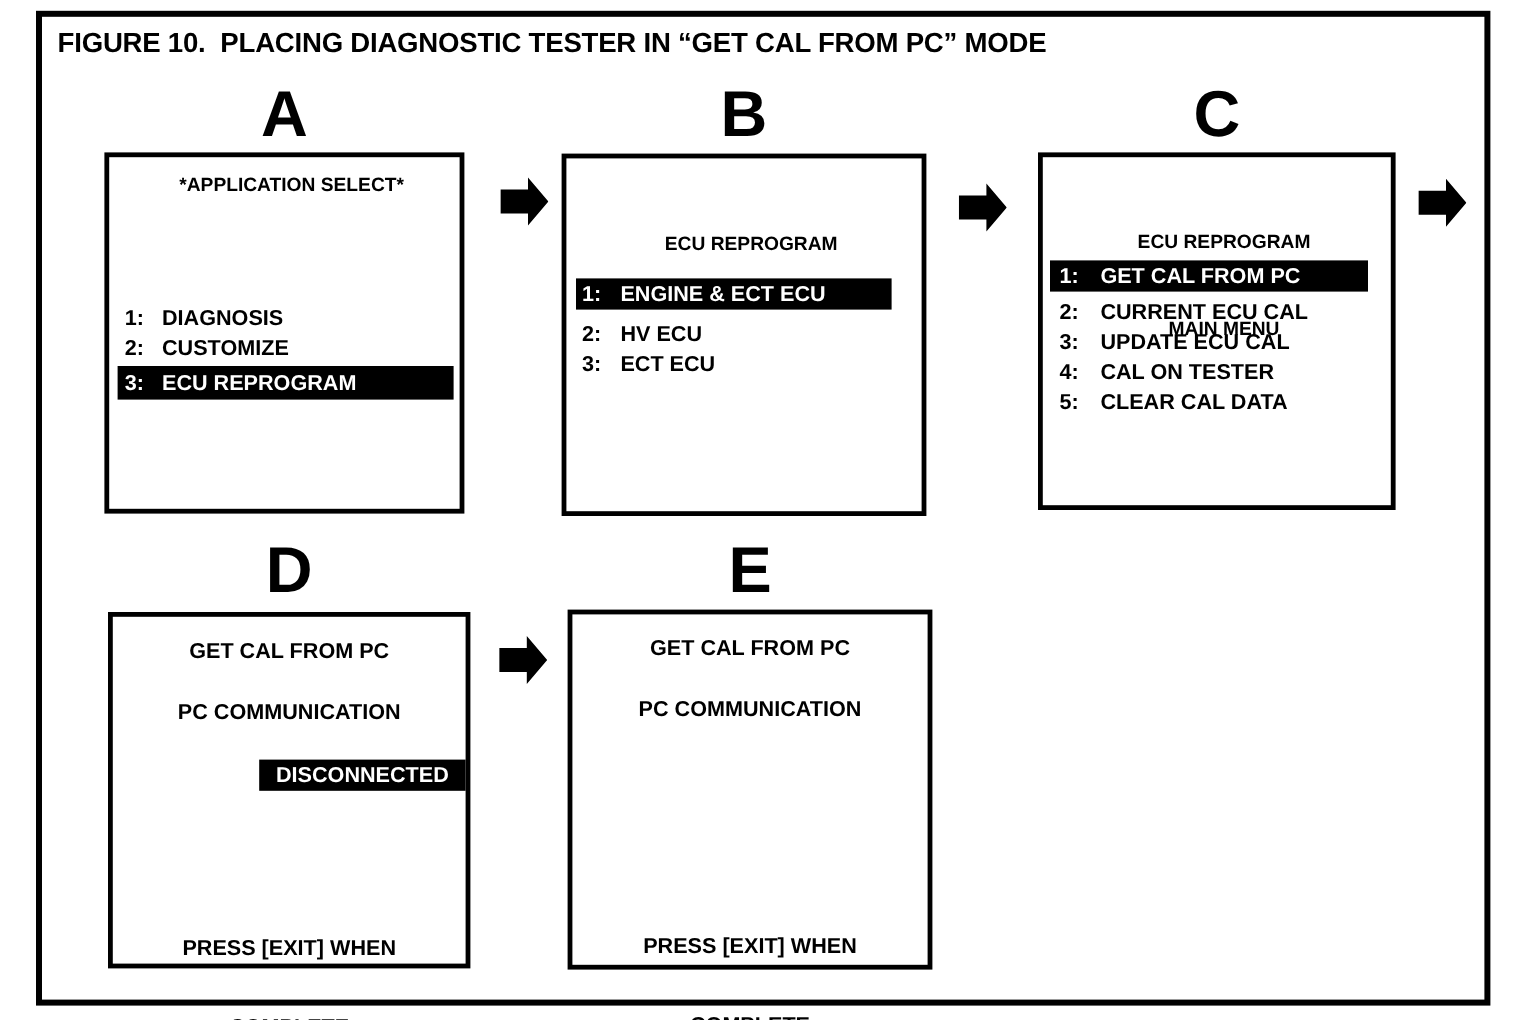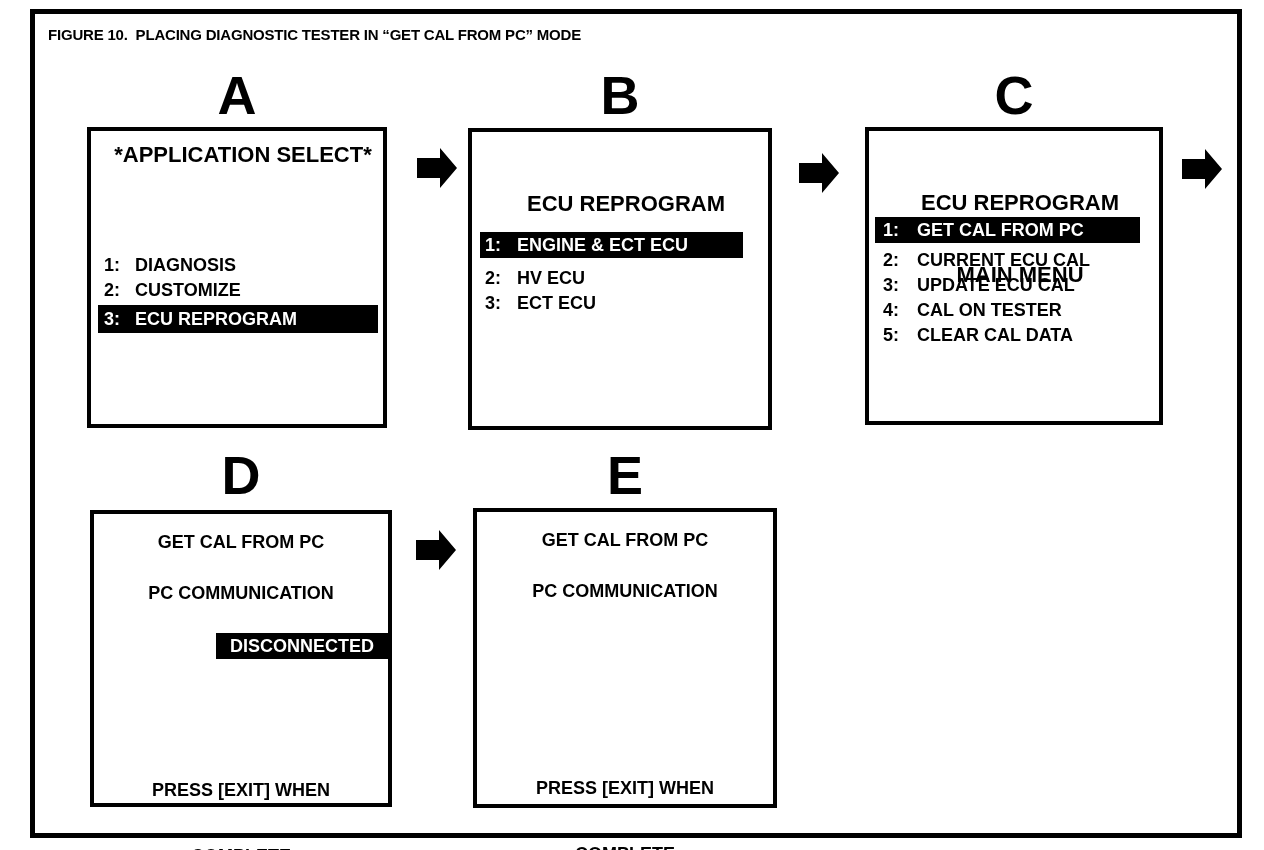--- a/index.html
+++ b/index.html
@@ -18,41 +18,41 @@
   .outer-frame {
     position:absolute;
     left:30px; top:9px;
     width:1212px; height:829px;
     border:5px solid #000;
     background:#fff;
   }
   .figure-title {
     position:absolute;
     left:48px; top:25px;
-    font-size:15px;
+    font-size:23px;
     line-height:20px;
     letter-spacing:-0.2px;
     white-space:pre;
   }
   .panel-label {
     position:absolute;
     font-size:54px;
     line-height:54px;
     text-align:center;
   }
   .screen {
     position:absolute;
     background:#fff;
     border:4px solid #000;
   }
   .scr-head {
     position:absolute;
     left:12px; right:0;
     text-align:center;
-    font-size:22px;
+    font-size:16px;
     line-height:24px;
     white-space:pre;
   }
   .menu { position:absolute; }
   .mrow {
     display:flex;
     align-items:center;
     height:25px;
     font-size:18px;
     white-space:pre;

